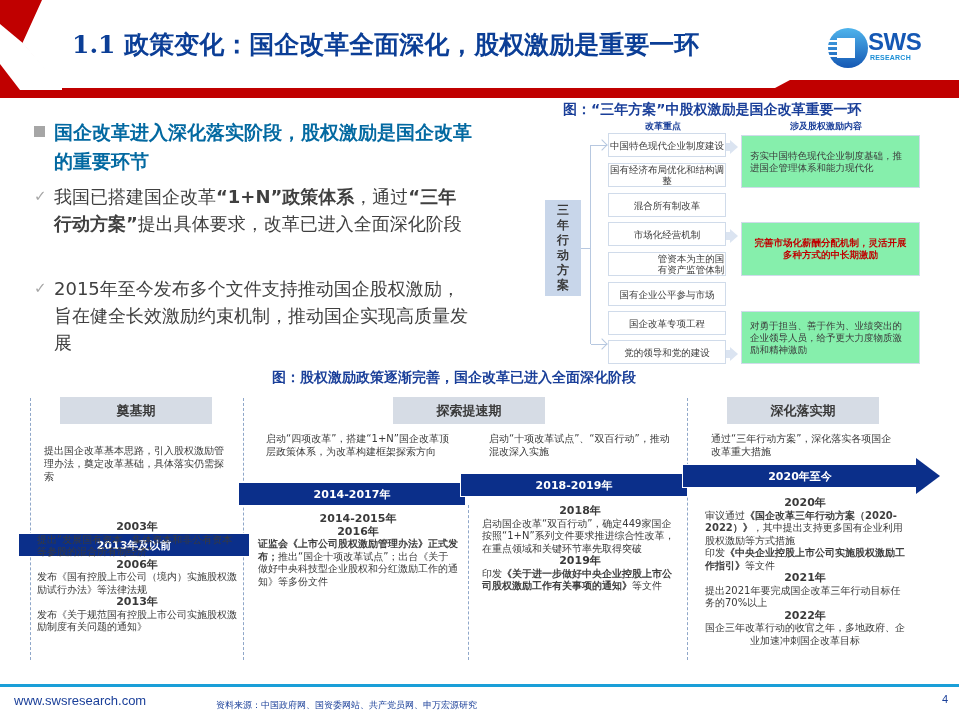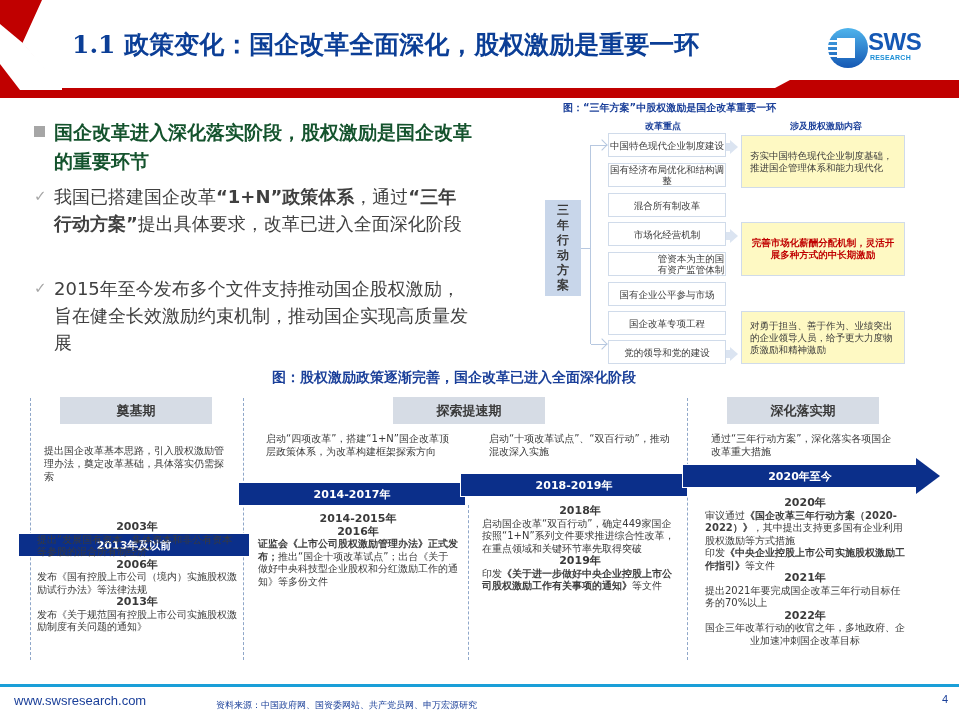--- a/index.html
+++ b/index.html
@@ -15,42 +15,42 @@
   }
   .logo { position: absolute; left: 826px; top: 24px; width: 120px; height: 48px; }
   .logo-sws { position: absolute; left: 42px; top: 4px; font-family: "Liberation Sans", sans-serif;
     font-weight: bold; font-size: 24px; color: #1558b4; letter-spacing: -0.5px; }
   .logo-research { position: absolute; left: 44px; top: 30px; font-family: "Liberation Sans", sans-serif;
     font-weight: bold; font-size: 7px; color: #1c8fd6; letter-spacing: 0.2px; }
 
   
   .main-bullet { position: absolute; left: 34px; top: 118px; width: 440px; }
   .main-bullet .sq { position: absolute; left: 0; top: 8px; width: 11px; height: 11px; background: #a6a6a6; }
-  .main-bullet .txt { margin-left: 20px; font-size: 19px; font-weight: bold; color: #14532d; line-height: 29px; }
+  .main-bullet .txt { margin-left: 20px; font-size: 19px; font-weight: bold; color: #0369a1; line-height: 29px; }
   .sub-bullet { position: absolute; left: 34px; width: 440px; font-size: 18px; line-height: 27px; color: #404040; }
   .sub-bullet .chk { position: absolute; left: 0; top: 0; color: #a6a6a6; font-size: 15px; }
   .sub-bullet .txt { margin-left: 20px; }
   .hl-red { color: #404040; font-weight: bold; }
 
   
-  .fig1-title { position: absolute; left: 563px; top: 101px; font-size: 10px; font-weight: bold; color: #1a3f99; white-space: nowrap; }
+  .fig1-title { position: absolute; left: 563px; top: 101px; font-size: 14px; font-weight: bold; color: #1a3f99; white-space: nowrap; }
   .col-hdr { position: absolute; top: 120px; font-size: 9px; font-weight: bold; color: #1a3f99; }
   .plan-label { position: absolute; left: 545px; top: 200px; width: 36px; height: 96px; background: #c8d6ea;
     display: flex; flex-direction: column; align-items: center; justify-content: center; }
   .plan-label span { font-size: 12px; font-weight: bold; color: #3a3a3a; line-height: 15px; }
   .bracket { position: absolute; left: 590px; top: 145px; width: 1px; height: 199px; background: #b7c8e0; }
   .bracket-stub { position: absolute; left: 581px; top: 248px; width: 10px; height: 1px; background: #b7c8e0; }
   .branch { position: absolute; height: 1px; background: #b7c8e0; width: 16px; left: 591px; }
   .arrowhead { position: absolute; left: 598px; width: 8px; height: 8px; border-top: 1px solid #b7c8e0; border-right: 1px solid #b7c8e0; transform: rotate(45deg); }
   .focus-box { position: absolute; left: 608px; width: 118px; height: 24px; border: 1px solid #d0dbea; background: #fff;
     display: flex; align-items: center; justify-content: center; text-align: center;
     font-size: 9.5px; line-height: 11px; color: #3a3a3a; }
   .blk-arrow { position: absolute; left: 730px; width: 0; height: 0; border-top: 7px solid transparent; border-bottom: 7px solid transparent; border-left: 8px solid #dbe4f1; }
   .blk-arrow::before { content: ""; position: absolute; left: -12px; top: -4px; width: 5px; height: 8px; background: #dbe4f1; }
-  .detail-box { position: absolute; left: 741px; width: 164px; border: 1px solid #d0dbea; background: #fef9c3;
+  .detail-box { position: absolute; left: 741px; width: 179px; border: 1px solid #d0dbea; background: #86efac;
     display: flex; align-items: center; padding: 16px 8px; font-size: 9.5px; line-height: 12px; color: #3a3a3a; }
   .detail-box.red { color: #c00000; font-weight: bold; justify-content: center; text-align: center; }
 
   
   .fig2-title { position: absolute; left: 272px; top: 369px; font-size: 14px; font-weight: bold; color: #1a3f99; white-space: nowrap; }
   .vdash { position: absolute; width: 0; border-left: 1px dashed #8fa7c9; }
   .stage-box { position: absolute; top: 397px; height: 27px; background: #d6dce5;
     display: flex; align-items: center; justify-content: center; font-size: 13px; font-weight: bold; color: #3a3a3a; }
   .stage-desc { position: absolute; font-size: 10px; line-height: 13px; color: #3a3a3a; }
   .bar { position: absolute; height: 24px; background: #0b2f8a; border: 1px solid #ffffff; color: #fff;

